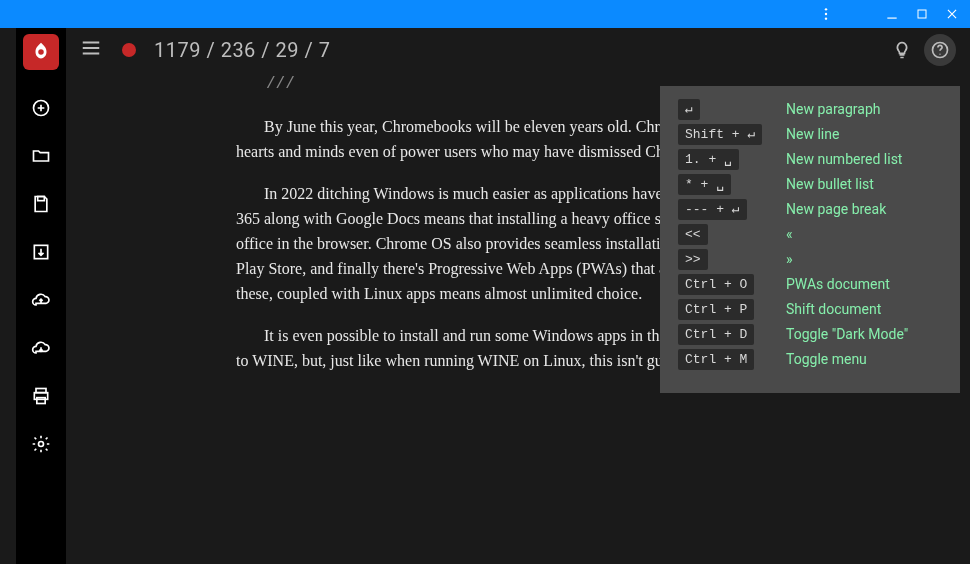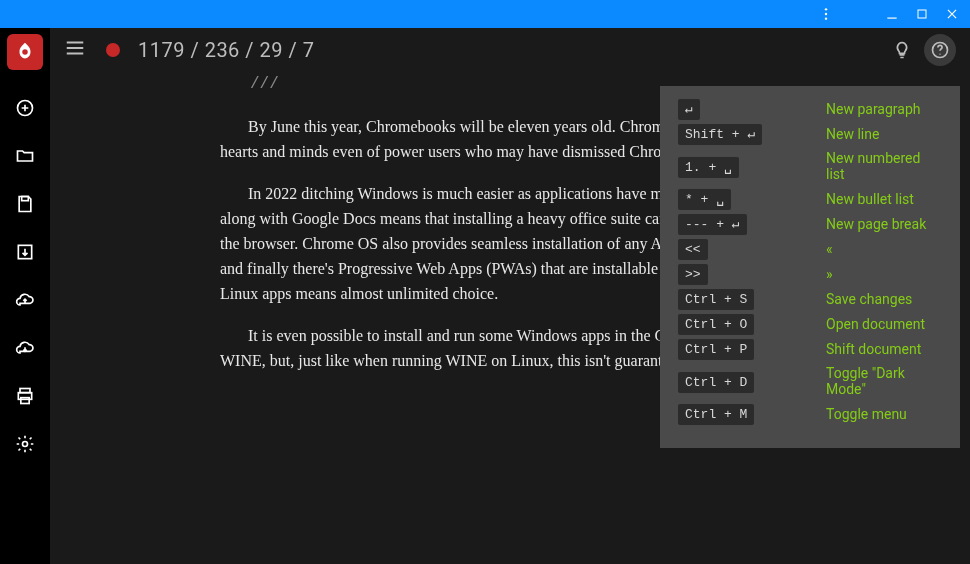--- a/index.html
+++ b/index.html
@@ -15,21 +15,21 @@
     display: flex; align-items: center; justify-content: flex-end;
     padding-right: 6px; gap: 6px;
   }
   .browser-bar .win-btn {
     width: 24px; height: 24px; display: flex; align-items: center; justify-content: center;
     color: #fff; cursor: pointer; font-size: 14px;
   }
   .browser-bar .dots { margin-right: 36px; }
 
   .app {
-    display: flex; height: calc(564px - 28px); background: #1a1a1a;
+    display: flex; height: calc(564px - 28px); background: #1a1a1a; margin-left: 16px;
   }
   .sidebar {
     width: 50px; background: #000;
     display: flex; flex-direction: column; align-items: center;
     padding-top: 6px; gap: 16px;
   }
   .sidebar .logo {
     width: 36px; height: 36px; background: #c62828; border-radius: 6px;
     display: flex; align-items: center; justify-content: center;
     margin-bottom: 6px;
@@ -88,21 +88,21 @@
   }
   .popup-row .keys {
     min-width: 90px;
   }
   .popup-row kbd {
     font-family: 'Courier New', monospace;
     background: #2b2b2b; color: #d8d8d8;
     padding: 3px 7px; border-radius: 2px;
     font-size: 13px;
   }
-  .popup-row .desc { color: #84cc16; margin-left: 40px; }
+  .popup-row .desc { color: #86efac; }
 </style>
 </head>
 <body>
 
 <div class="browser-bar">
   <div class="win-btn dots">
     <svg viewBox="0 0 24 24" width="16" height="16">
         <circle cx="12" cy="5" r="1.8" fill="#fff"></circle>
         <circle cx="12" cy="12" r="1.8" fill="#fff"></circle>
         <circle cx="12" cy="19" r="1.8" fill="#fff"></circle>
@@ -241,26 +241,22 @@
     </div>
     <div class="popup-row">
       <span class="keys"><kbd>&lt;&lt;</kbd></span>
       <span class="desc">«</span>
     </div>
     <div class="popup-row">
       <span class="keys"><kbd>&gt;&gt;</kbd></span>
       <span class="desc">»</span>
     </div>
     <div class="popup-row">
-      <span class="keys"><kbd>Ctrl + S</kbd></span>
-      <span class="desc">Save changes</span>
-    </div>
-    <div class="popup-row">
       <span class="keys"><kbd>Ctrl + O</kbd></span>
-      <span class="desc">Open document</span>
+      <span class="desc">PWAs document</span>
     </div>
     <div class="popup-row">
       <span class="keys"><kbd>Ctrl + P</kbd></span>
       <span class="desc">Shift document</span>
     </div>
     <div class="popup-row">
       <span class="keys"><kbd>Ctrl + D</kbd></span>
       <span class="desc">Toggle "Dark Mode"</span>
     </div>
     <div class="popup-row">

